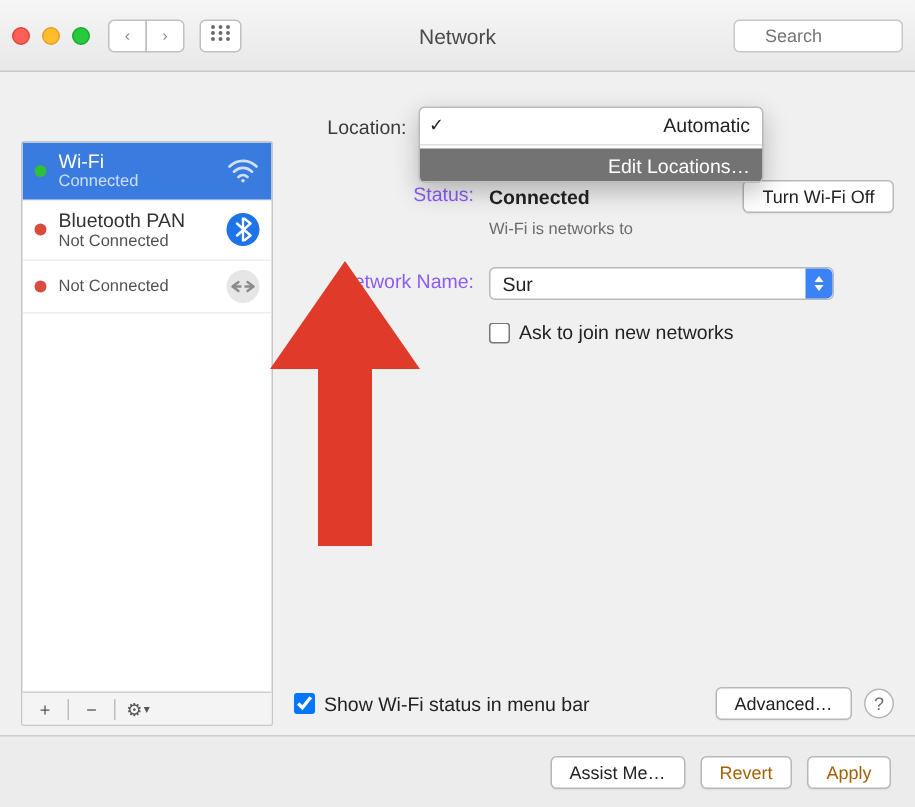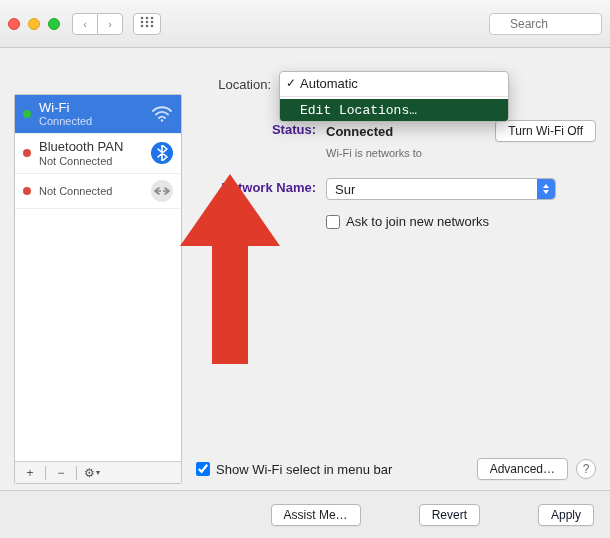--- a/index.html
+++ b/index.html
@@ -83,27 +83,27 @@
   .dropdown-caret:before { border-bottom:4px solid #fff; margin-bottom:2px;}
   .dropdown-caret:after  { border-top:4px solid #fff; }
   .dropdown-menu {
     position:absolute; top:-2px; left:0; width:100%;
     background:#fff; border:1px solid #b9b9b9; border-radius:4px;
     box-shadow: 0 6px 16px rgba(0,0,0,0.25);
     overflow:hidden; z-index:20;
   }
   .dropdown-item {
     height:22px; display:flex; align-items:center; padding:0 8px 0 20px;
-    font-size:13px; color:#222; position:relative;
+    font-size:13px; color:#222; position:relative;justify-content:flex-end;
   }
   .dropdown-item.checked:before {
     content:"✓"; position:absolute; left:6px; font-size:12px; color:#222;
   }
   .dropdown-sep { height:1px; background:#e0e0e0; margin:2px 0; }
-  .dropdown-item.highlight { background:#14532d; color:#fff;font-family:Liberation Mono, monospace; }
+  .dropdown-item.highlight { background:#737373; color:#fff; }
 
   .body-area {
     flex:1; display:flex; padding: 6px 14px 6px 14px; gap: 14px;
     position: relative;
   }
   .sidebar {
     width: 168px; display:flex; flex-direction:column;
     border:1px solid #c6c6c6; background:#fff; border-radius:2px;
   }
   .sidebar-list { flex:1; overflow:auto; }
@@ -127,28 +127,27 @@
     border:1px solid transparent; border-radius:3px; color:#555; font-size:12px;
   }
   .footer-sep { width:1px; height:14px; background:#bdbdbd; margin:0 2px;}
 
   .main-pane { flex:1; display:flex; flex-direction:column; }
   .form-grid {
     padding-top: 26px;
     display:grid; grid-template-columns: 120px 1fr; column-gap:10px; row-gap:8px;
     align-items:start;
   }
-  .form-label { text-align:right; color:#4c1d95; padding-top:2px;font-weight:bold; }
+  .form-label { text-align:right; color:#8b5cf6; padding-top:2px; }
   .status-line { display:flex; align-items:center; gap:12px; }
   .status-val { font-weight:600; color:#222; }
   .mac-btn {
     background:#fff; border:1px solid #b7b7b7; border-radius:4px;
     height:22px; padding:0 12px; font-size:12px; color:#222;
     box-shadow: 0 1px 0 rgba(0,0,0,0.04);
-    margin-left: 48px;
   }
   .status-desc { font-size:11px; color:#6b6b6b; line-height:1.3; margin-top:4px; }
   .select-wide {
     display:flex; align-items:center;
     height:22px; border:1px solid #b9b9b9; border-radius:4px; background:#fff;
     padding:0 22px 0 8px; position:relative; width: 230px; color:#222;
   }
   .select-wide .dropdown-caret { right:0; }
   .checkbox-row { display:flex; align-items:center; gap:6px; font-size:13px; color:#222;}
   .checkbox-row input { width:14px; height:14px; }
@@ -156,21 +155,21 @@
   .bottom-row { display:flex; align-items:center; gap:8px; margin-top:auto; padding:8px 0 4px 0;}
   .bottom-row .spacer { flex:1; }
   .help-btn {
     width:20px; height:20px; border:1px solid #b7b7b7; border-radius:50%;
     background:#fff; color:#6b6b6b; font-size:12px; display:flex;align-items:center;justify-content:center;
   }
   .window-footer {
     height:48px; border-top:1px solid #cdcdcd; background:#ececec;
     display:flex; align-items:center; justify-content:flex-end; gap:10px; padding:0 16px;
   }
-  .mac-btn.disabled { color:#0f172a; }
+  .mac-btn.disabled { color:#a16207; }
 
   
   .big-arrow {
     position:absolute; left:170px; top:86px; z-index:30; pointer-events:none;
   }
 </style>
 </head>
 <body>
 
 <div class="window">
@@ -199,20 +198,21 @@
             <circle cx="2" cy="6" r="1.3"></circle>
               <circle cx="7" cy="6" r="1.3"></circle>
               <circle cx="12" cy="6" r="1.3"></circle>
             <circle cx="2" cy="10" r="1.3"></circle>
               <circle cx="7" cy="10" r="1.3"></circle>
               <circle cx="12" cy="10" r="1.3"></circle>
           </g>
         </svg>
       </span>
     </div>
+    <div class="title-text">Network</div>
     <div class="search-wrap">
       <div class="search-box">
         <span class="search-icon">
           <svg width="12" height="12" viewBox="0 0 12 12">
               <circle cx="5" cy="5" r="3.2" fill="none" stroke="#8c8c8c" stroke-width="1.4"></circle>
               <line x1="7.6" y1="7.6" x2="11" y2="11" stroke="#8c8c8c" stroke-width="1.4" stroke-linecap="round"></line>
             </svg>
         </span>
         <input class="search" placeholder="Search" style="">
       </div>
@@ -320,21 +320,21 @@
             <input type="checkbox" style="">
             <span>Ask to join new networks</span>
           </label>
         </div>
 
       </div>
 
       <div class="bottom-row">
         <label class="checkbox-row">
           <input type="checkbox" checked="" style="">
-          <span>Show Wi-Fi select in menu bar</span>
+          <span>Show Wi-Fi status in menu bar</span>
         </label>
         <span class="spacer"></span>
         <button class="mac-btn">Advanced…</button>
         <div class="help-btn">
             <span>?</span>
           </div>
       </div>
     </div>
 
     <div class="big-arrow">

